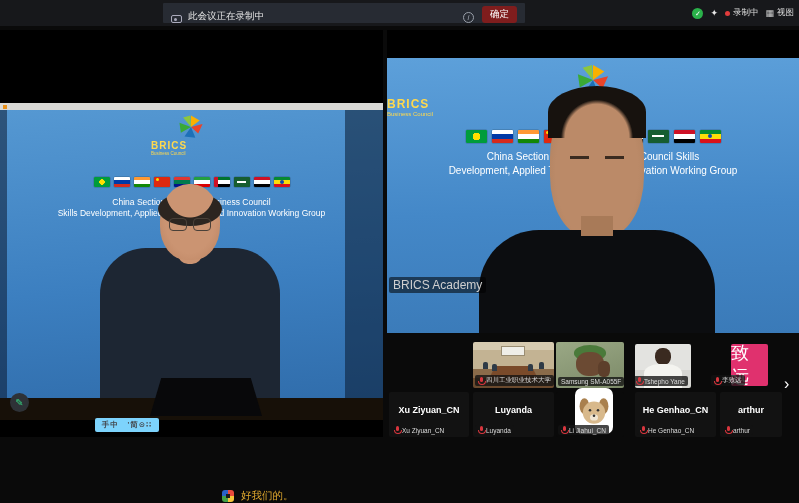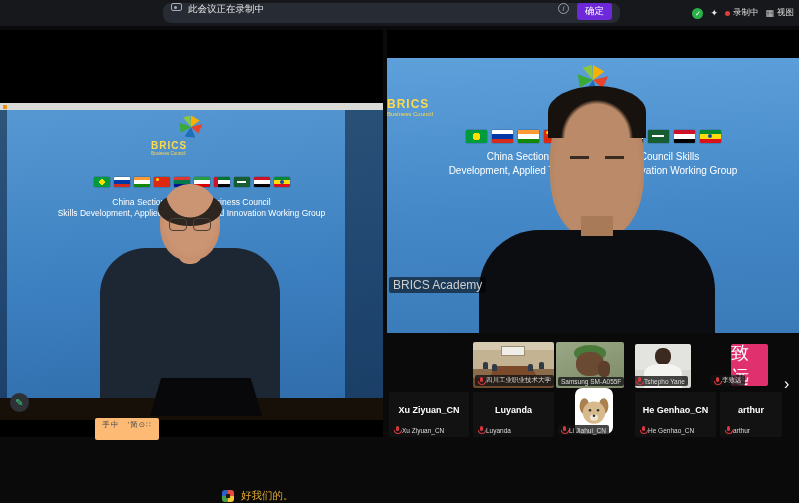--- a/index.html
+++ b/index.html
@@ -2,29 +2,29 @@
 <html><head>
 <meta charset="utf-8">
 <style>
   * { margin:0; padding:0; box-sizing:border-box; }
   html,body { background:#000; }
   body { font-family:"Liberation Sans","DejaVu Sans",sans-serif; }
   #app { position:relative; width:799px; height:503px; background:#0a0a0a; overflow:hidden; }
 
   
   .topbar { position:absolute; left:0; top:0; width:799px; height:26px; background:#17181b; }
-  .notif { position:absolute; left:163px; top:3px; width:457px; height:20px; background:#272b33;
-           border-radius:8px; display:flex; align-items:flex-start; padding:0 8px; }
+  .notif { position:absolute; left:163px; top:3px; width:362px; height:20px; background:#272b33;
+           border-radius:1px; display:flex; align-items:flex-end; padding:0 8px; }
   .rec-screen-ico { width:11px; height:8px; border:1px solid #aab; border-radius:2px; position:relative; flex:0 0 auto; }
   .rec-screen-ico::after { content:""; position:absolute; left:2px; top:1.5px; width:3px; height:3px; border-radius:50%; background:#aab; }
   .notif-text { margin-left:6px; font-size:9.5px; color:#e8e8e8; }
   .notif-spacer { flex:1; }
   .info-ico { width:11px; height:11px; border:1px solid #9aa0aa; border-radius:50%; color:#9aa0aa;
               font-size:8px; line-height:9px; text-align:center; font-style:italic; flex:0 0 auto; }
-  .confirm-btn { margin-left:8px; background:#6d28d9; color:#fff; font-size:9.5px; border:none;
+  .confirm-btn { margin-left:8px; background:#7f1d1d; color:#fff; font-size:9.5px; border:none;
                  border-radius:3px; padding:2px 8px; cursor:pointer; }
   .tb-right { position:absolute; right:5px; top:0; height:26px; display:flex; align-items:center; gap:7px; }
   .shield-ico { width:11px; height:11px; border-radius:50%; background:#2ab24a; color:#fff; font-size:7px;
                 line-height:11px; text-align:center; }
   .spark-ico { color:#e8e8e8; font-size:9px; }
   .rec-status { display:flex; align-items:center; gap:3px; color:#ddd; font-size:8.5px; }
   .rec-dot { width:5px; height:5px; border-radius:50%; background:#e23c3c; }
   .view-btn { display:flex; align-items:center; gap:3px; color:#ddd; font-size:8.5px; }
   .grid-ico { font-size:9px; color:#ccc; }
 
@@ -86,23 +86,23 @@
   .man-l-body { position:absolute; left:100px; top:138px; width:180px; height:175px; background:#1d2633;
                 border-radius:46px 46px 0 0; z-index:3; }
   .man-l-collar { position:absolute; left:78px; top:0; width:24px; height:16px; background:#cb9472;
                   border-radius:0 0 10px 10px; }
   .desk-l { position:absolute; left:0; bottom:0; width:100%; height:22px; background:#171008; z-index:5; }
   .laptop { position:absolute; left:150px; bottom:4px; width:112px; height:38px; background:#08080a;
             clip-path:polygon(10% 0, 90% 0, 100% 100%, 0 100%); z-index:6; }
 
   .annotate-btn { position:absolute; left:10px; top:363px; width:19px; height:19px; border-radius:50%;
                   background:#2e3237; color:#35d07f; font-size:10px; line-height:19px; text-align:center; z-index:8; }
-  .ime-bar { position:absolute; left:95px; top:388px; width:64px; height:22px; background:#fdba74;
+  .ime-bar { position:absolute; left:95px; top:388px; width:64px; height:14px; background:#7dd3fc;
              border-radius:2px; font-size:7.5px; color:#44474c; text-align:center; line-height:13px; z-index:8;
-             letter-spacing:1px; overflow:hidden; }
+             letter-spacing:1px; overflow:hidden;font-weight:bold; }
 
   .feed-right { position:absolute; left:387px; top:30px; width:412px; height:303px; background:#000; }
   .slide-r { position:absolute; left:0; top:28px; width:412px; height:275px;
              background:linear-gradient(178deg,#5da0da 0%,#4488c8 55%,#3a7ab8 100%); overflow:hidden; }
   .man-r-head { position:absolute; left:163px; top:32px; width:94px; height:148px;
                 background:radial-gradient(ellipse at 50% 55%, #bb8a68 0 62%, #a67a58 100%);
                 border-radius:46% 46% 42% 42%; z-index:4; }
   .man-r-hair { position:absolute; left:-2px; top:-4px; width:98px; height:52px;
                 background:radial-gradient(ellipse at 50% 100%, transparent 0 46%, #17120e 52%);
                 border-radius:50% 50% 0 0; }

